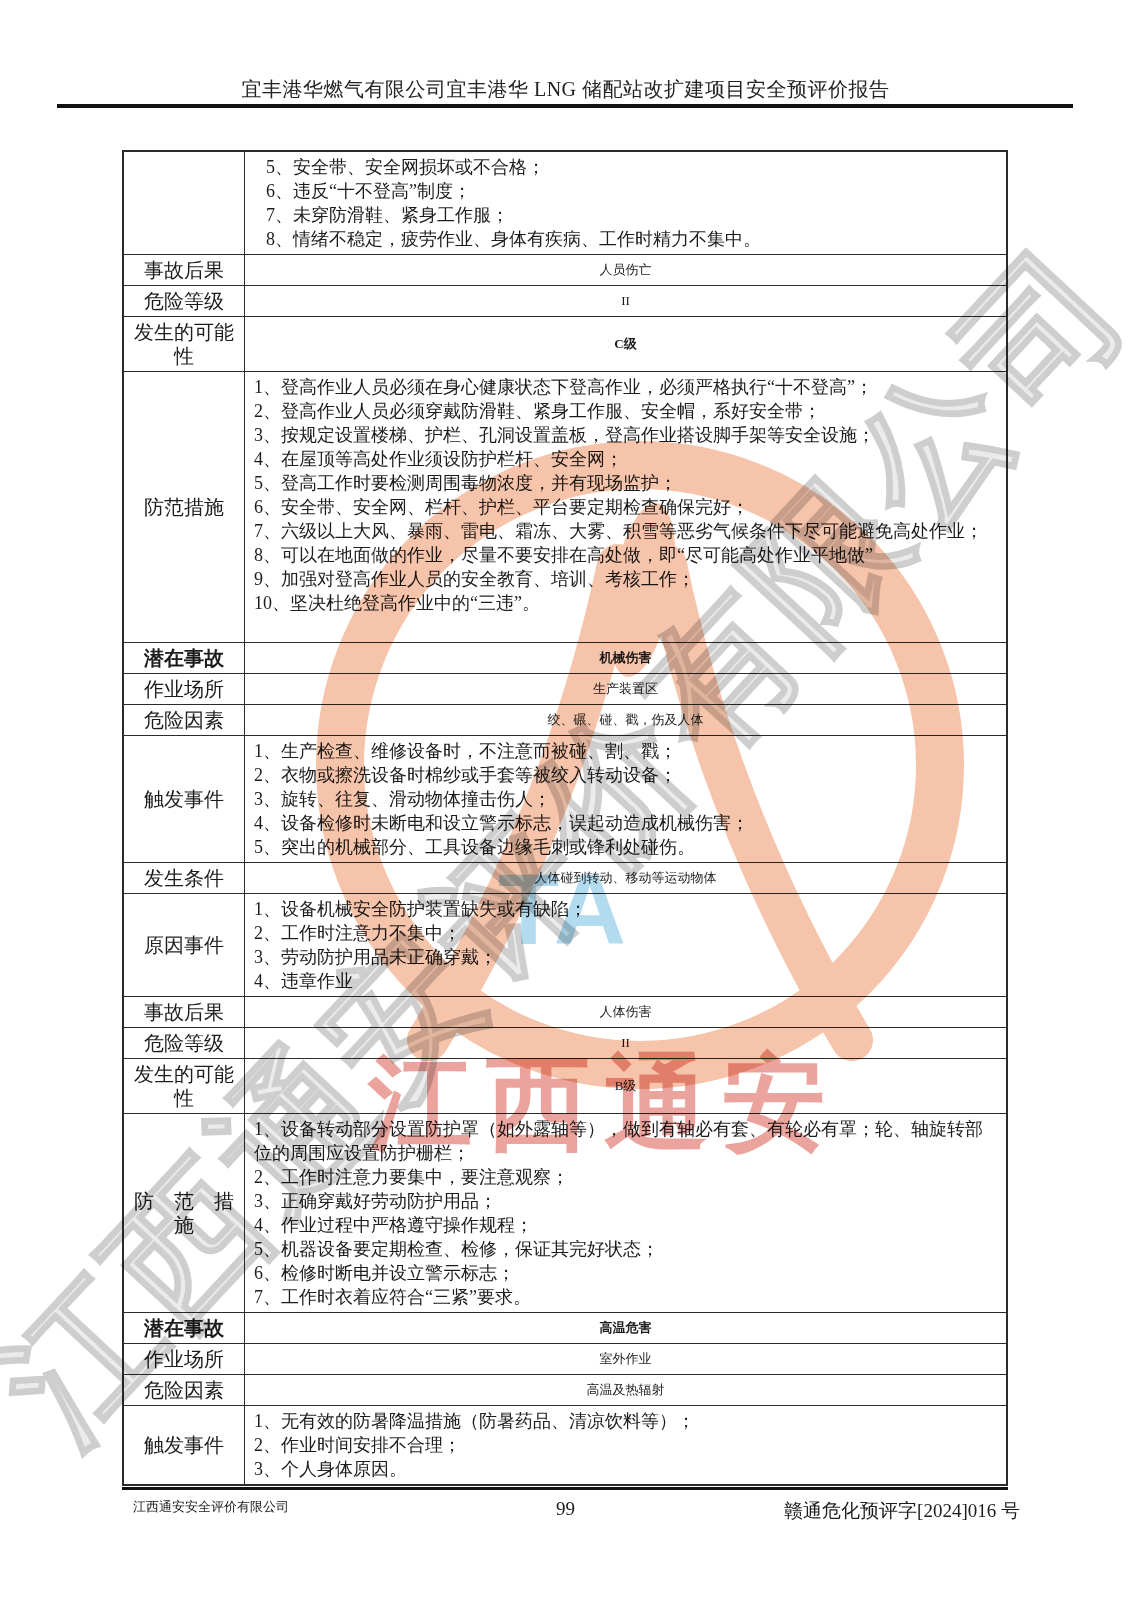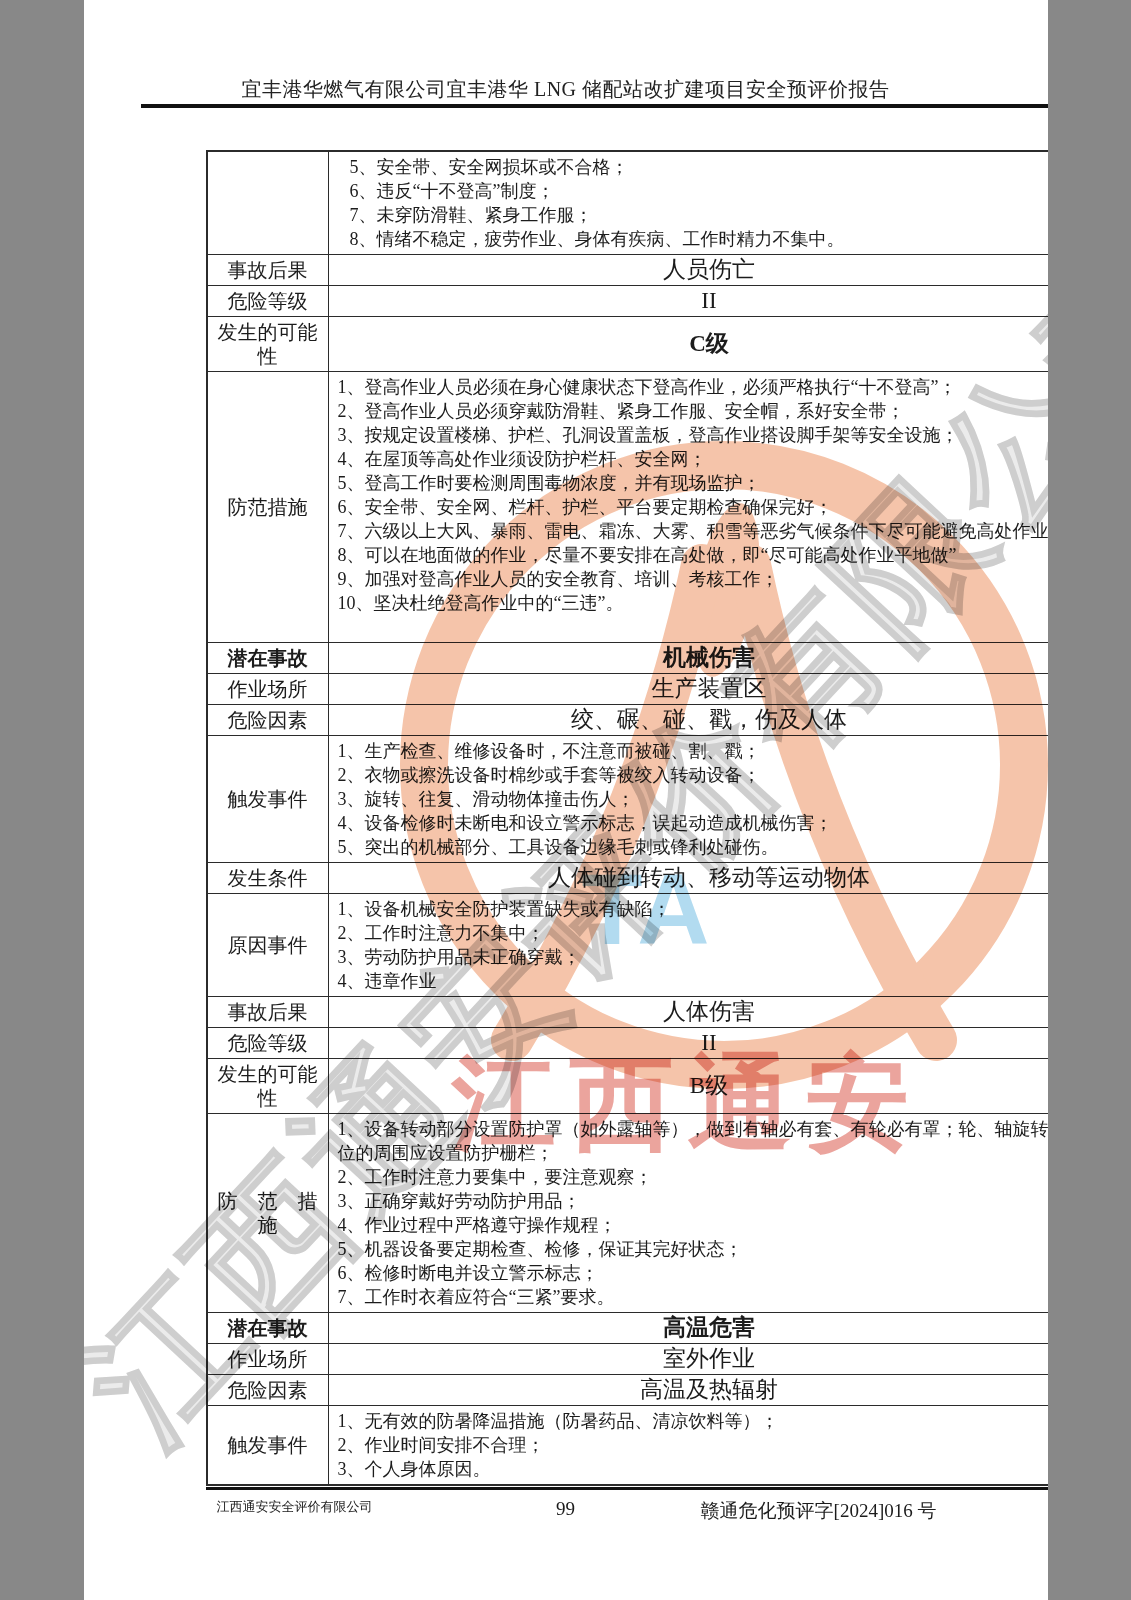--- a/index.html
+++ b/index.html
@@ -1,18 +1,18 @@
 <!DOCTYPE html>
 <html><head>
 <meta charset="utf-8">
 <style>
   html,body { margin:0; padding:0; background:#888; }
   .page {
     position:relative;
-    width:964px; height:1600px;
+    width:1131px; height:1600px;
     margin:0 auto;
     background:#ffffff;
     font-family:"Liberation Serif", serif;
     color:#1c1c1c;
     overflow:hidden;
   }
   
   .header-title {
     position:absolute; top:76px; left:0; width:100%;
     text-align:center; font-size:20px; letter-spacing:0.5px;
@@ -34,21 +34,21 @@
   .t-row:first-child { border-top:none;gap:12px; }
   .t-label {
     width:121px; flex:0 0 121px; box-sizing:border-box;
     border-right:1px solid #2b2b2b;
     display:flex; align-items:center; justify-content:center;
     text-align:center; font-size:20px; line-height:24px;
     padding:2px 10px;
   }
   .t-value {
     flex:1; display:flex; align-items:center; justify-content:center;
-    text-align:center; font-size:23px; line-height:24px; padding:2px 8px;
+    text-align:center; font-size:13px; line-height:24px; padding:2px 8px;
     box-sizing:border-box;
   }
   .t-list {
     flex:1; box-sizing:border-box;
     padding:3px 10px 3px 9px;
     font-size:18px;
   }
   .t-line { line-height:24px; }
   .b { font-weight:bold; }
   

